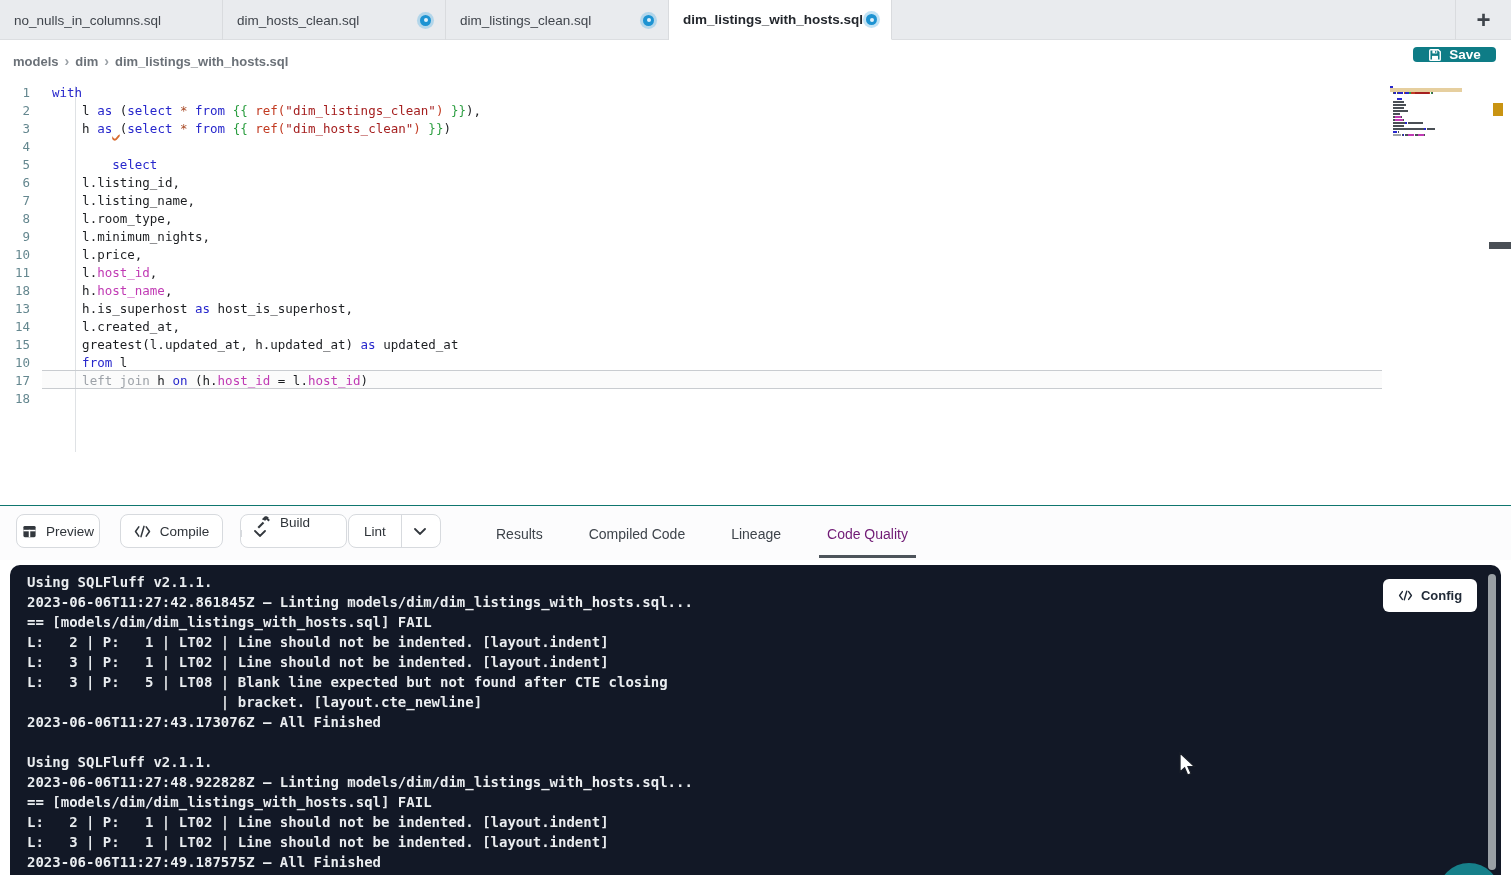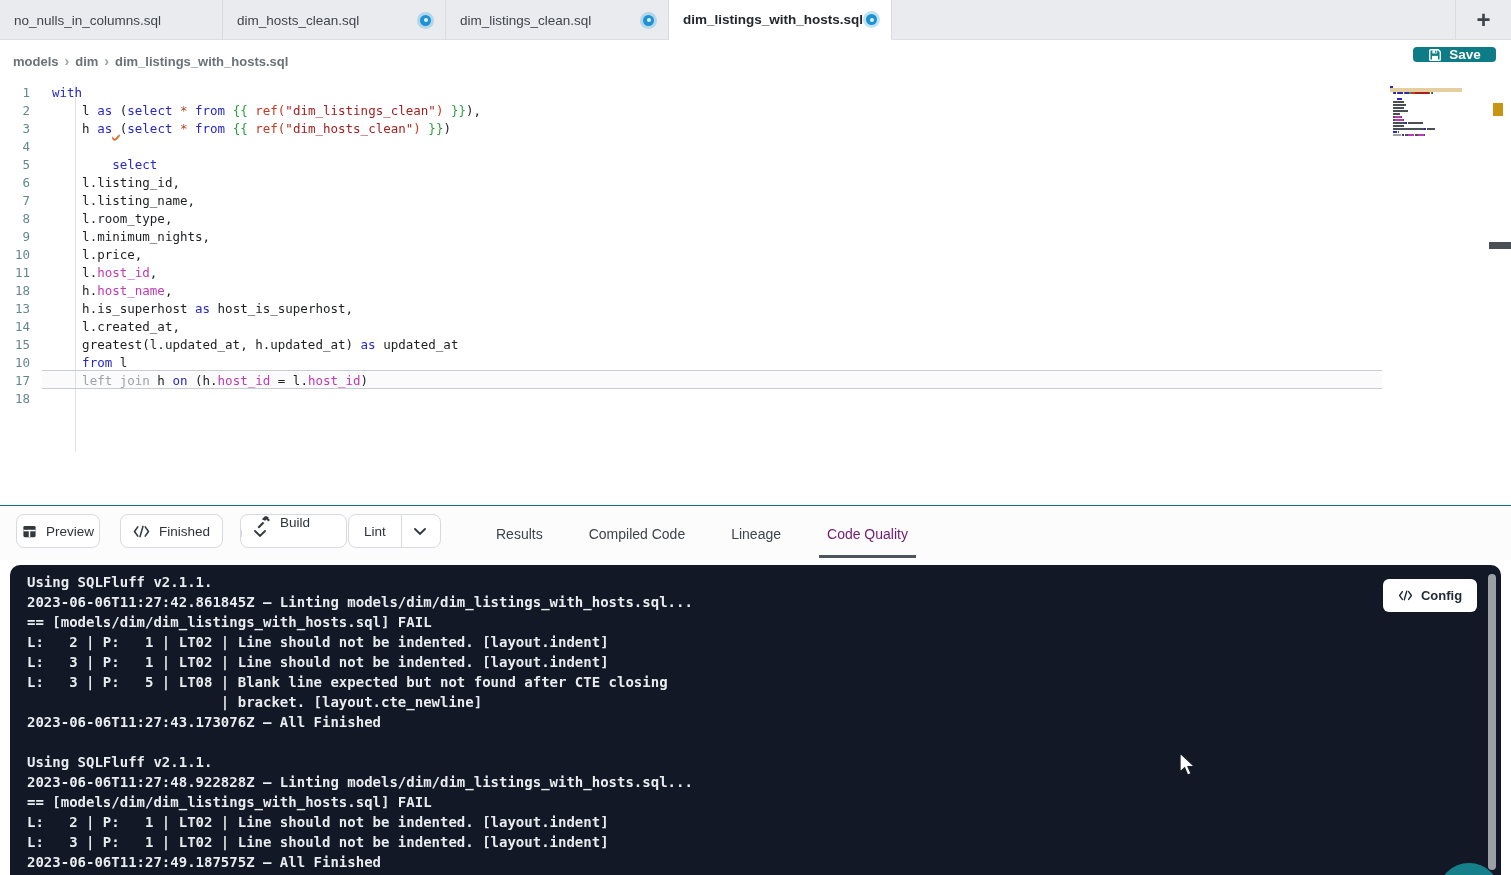--- a/index.html
+++ b/index.html
@@ -288,21 +288,21 @@
     </button>
 
     <button class="btn" style="left:120px; width:103px;">
       <span class="icon">
         <svg width="17" height="13" viewBox="0 0 18 14" fill="none" stroke="#33383e" stroke-width="1.7" stroke-linecap="round" stroke-linejoin="round">
           <path d="M5 2 L1.5 7 L5 12"></path>
             <path d="M13 2 L16.5 7 L13 12"></path>
             <path d="M10.6 1.5 L7.4 12.5"></path>
         </svg>
       </span>
-      <span>Finished</span>
+      <span>Compile</span>
     </button>
 
     <div class="split" style="left:240px; width:107px;flex-direction:column;">
       <div class="main">
         <span class="icon">
           <svg width="15" height="15" viewBox="0 0 16 16" fill="#33383e">
             <path d="M1.6 12.8 L7.2 7.2 L8.8 8.8 L3.2 14.4 Z"></path>
             <path d="M6.2 4.6 L9.2 1.6 c1.8-.6 3.6.2 4.6 1.4 l-1 .2 2 2-1.6 1.6 -2-2 -1.4 1.4 z"></path>
           </svg>
         </span>

